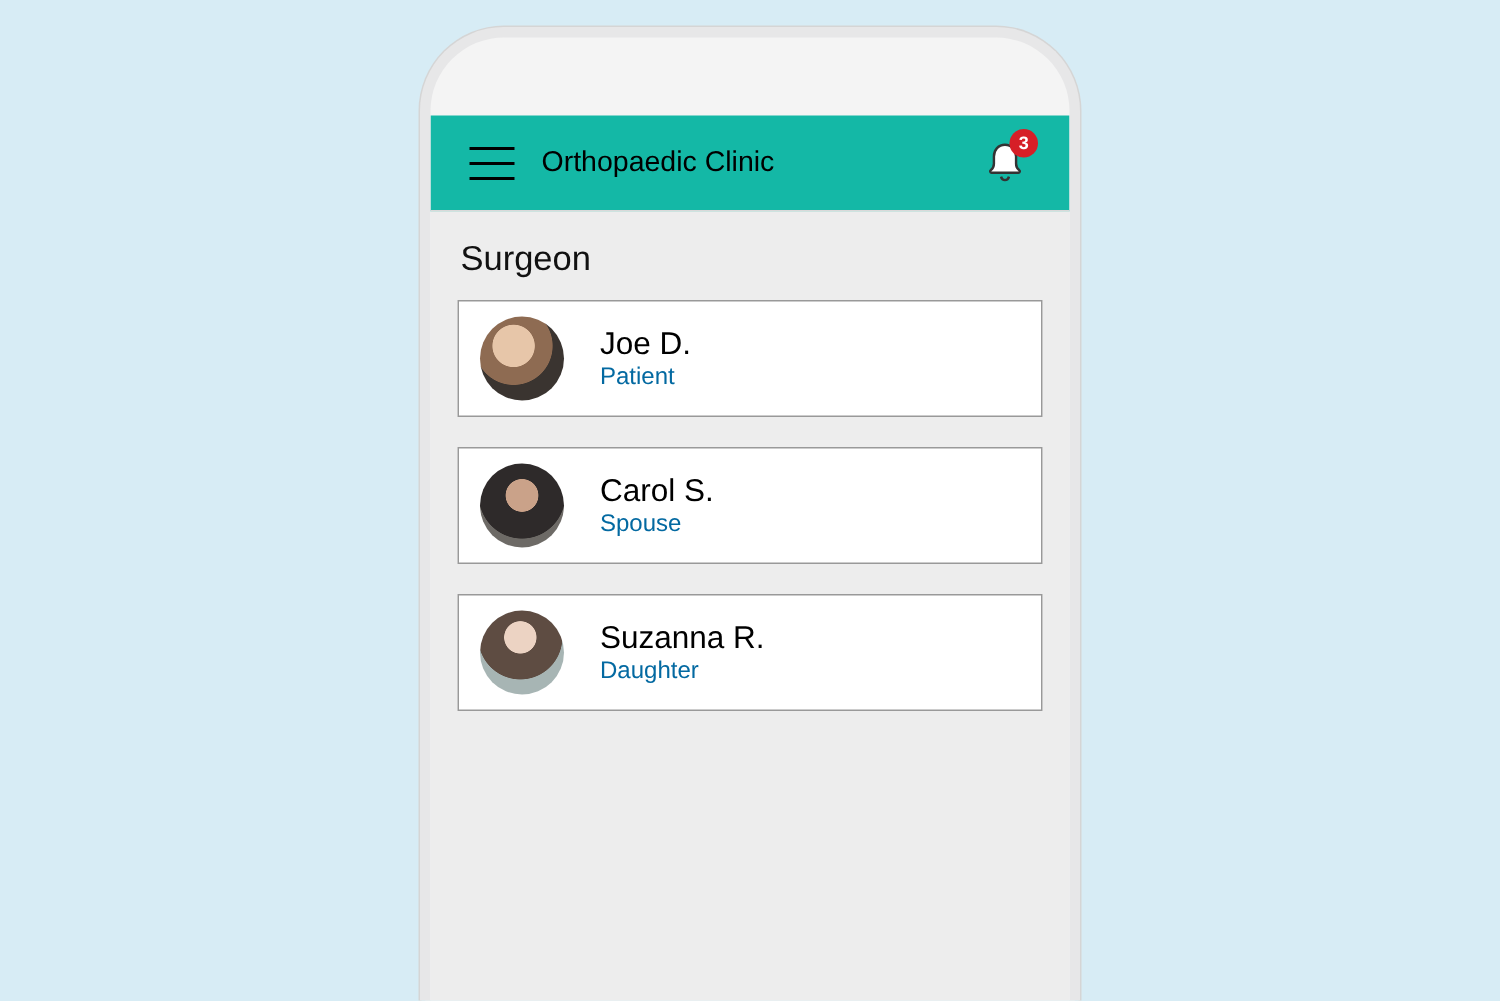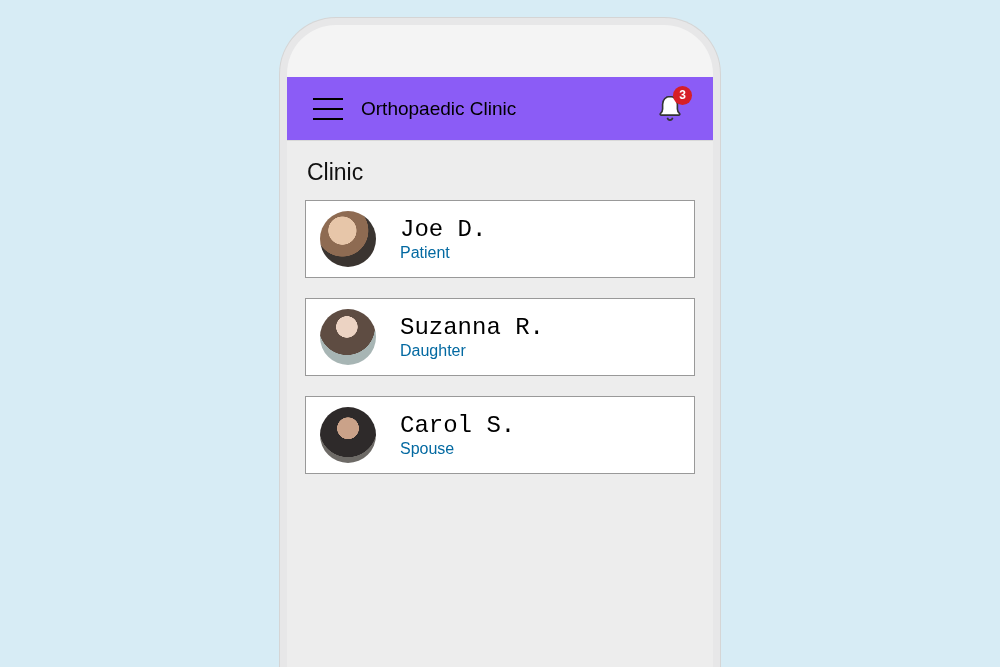--- a/index.html
+++ b/index.html
@@ -25,21 +25,21 @@
       position: relative;
       overflow: hidden;
       box-shadow: 0 0 0 1px #d5d5d5;
     }
     .header {
       display: flex;
       align-items: center;
       padding: 0 26px;
       height: 64px;
       margin-top: 52px;
-      background: #8b5cf6;
+      background: #14b8a6;
       border-bottom: 1px solid #d9d9d9;
     }
     .hamburger {
       width: 30px;
       height: 22px;
       display: flex;
       flex-direction: column;
       justify-content: space-between;
       margin-right: 18px;
       cursor: pointer;
@@ -109,24 +109,23 @@
       margin-right: 24px;
       flex-shrink: 0;
       background-size: cover;
       background-position: center;
     }
     .avatar.joe { background: radial-gradient(circle at 40% 35%, #e7c6a9 0 28%, #8e6b52 29% 52%, #3a3430 53% 100%); }
     .avatar.riley { background: radial-gradient(circle at 48% 34%, #e9d6c7 0 24%, #c7c7c7 25% 46%, #f2f2f2 47% 100%); }
     .avatar.carol { background: radial-gradient(circle at 50% 38%, #caa289 0 24%, #2e2a2a 25% 64%, #6d6a66 65% 100%); }
     .avatar.suzanna { background: radial-gradient(circle at 48% 32%, #ecd3c3 0 22%, #5e4c42 23% 58%, #a7b5b4 59% 100%); }
     .member-name {
-      font-size: 24px;
+      font-size: 21px;
       color: #000;
       font-weight: 400;
-      font-family: Liberation Mono, monospace;
     }
     .member-role {
       font-size: 16px;
       color: #0369a1;
       margin-top: 1px;
     }
   </style>
 </head>
 <body>
 
@@ -142,41 +141,41 @@
     <div class="bell-wrap">
       <svg width="28" height="30" viewBox="0 0 24 26" fill="none" stroke="#333" stroke-width="1.4">
         <path d="M12 2.2c-3.8 0-6.4 2.9-6.4 6.7v4.2c0 1.5-.7 2.9-1.9 3.9-.5.4-.2 1.3.5 1.3h15.6c.7 0 1-.9.5-1.3-1.2-1-1.9-2.4-1.9-3.9V8.9C18.4 5.1 15.8 2.2 12 2.2z" fill="#fff"></path>
         <path d="M9.7 20.6c.3 1.2 1.2 2 2.3 2s2-.8 2.3-2"></path>
       </svg>
       <div class="badge">3</div>
     </div>
   </div>
 
   <div class="content">
-    <div class="section-title">Clinic</div>
+    <div class="section-title">Surgeon</div>
 
     <div class="member-card">
       <div class="avatar joe"></div>
       <div>
         <div class="member-name">Joe D.</div>
         <div class="member-role">Patient</div>
       </div>
     </div>
 
 
     <div class="member-card">
+      <div class="avatar carol"></div>
+      <div>
+        <div class="member-name">Carol S.</div>
+        <div class="member-role">Spouse</div>
+      </div>
+    </div>
+
+    <div class="member-card">
       <div class="avatar suzanna"></div>
       <div>
         <div class="member-name">Suzanna R.</div>
         <div class="member-role">Daughter</div>
       </div>
     </div>
 
-    <div class="member-card">
-      <div class="avatar carol"></div>
-      <div>
-        <div class="member-name">Carol S.</div>
-        <div class="member-role">Spouse</div>
-      </div>
-    </div>
-
   </div>
 </div>
 
 </body></html>

